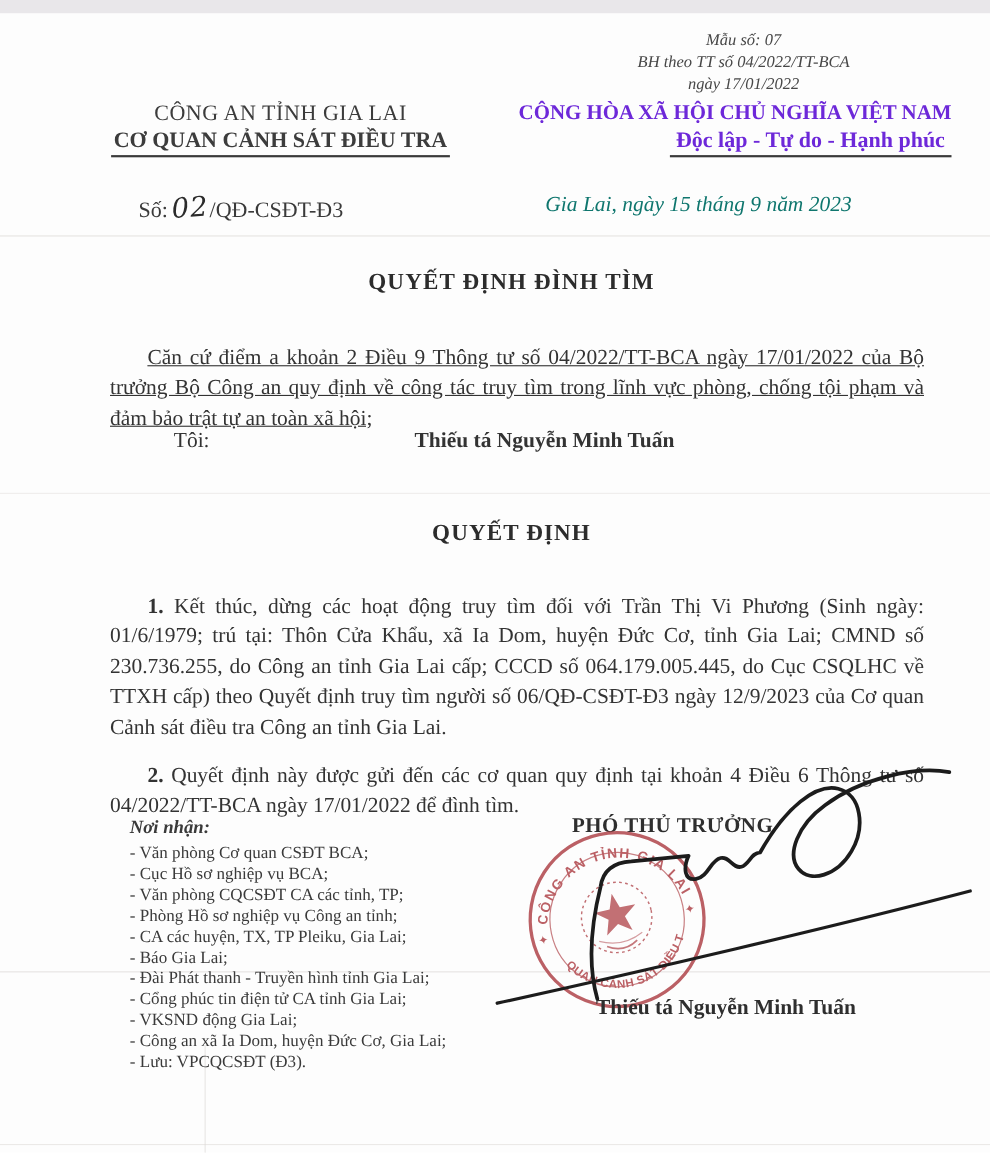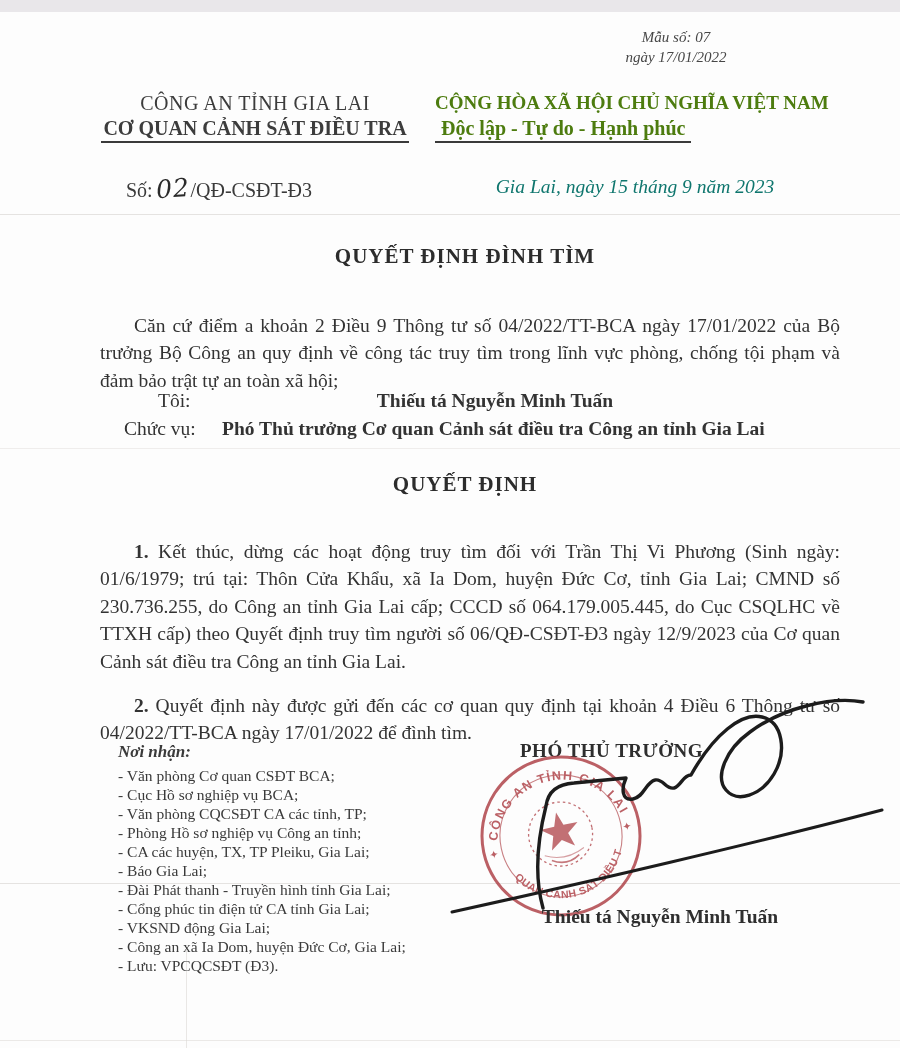--- a/index.html
+++ b/index.html
@@ -12,38 +12,38 @@
   .crease{background:#d9d5d2;height:1px;opacity:.65;}
   .vcrease{background:#e4e1df;width:1px;opacity:.8;}
   
   .formnote{top:28px;right:74px;width:300px;text-align:center;font-style:italic;
             font-size:15px;line-height:1.32;color:#474747;}
   
   .hdr-left{top:92px;left:55px;width:400px;text-align:center;color:#3c3c3c;}
   .hdr-left .l1{font-size:20px;letter-spacing:.5px;}
   .hdr-left .l2{font-size:20px;font-weight:bold;margin-top:2px;}
   .hdr-left .l2 span{display:inline-block;border-bottom:2px solid #3a3a3a;padding:0 2px 1px 2px;}
-  .hdr-right{top:92px;left:435px;width:430px;text-align:left;color:#4d7c0f;}
+  .hdr-right{top:92px;left:435px;width:430px;text-align:right;color:#6d28d9;}
   .hdr-right .l1{font-size:19px;font-weight:bold;}
   .hdr-right .l2{font-size:20px;font-weight:bold;margin-top:3px;}
   .hdr-right .l2 span{display:inline-block;border-bottom:2px solid #3a3a3a;padding:0 6px 1px 6px;}
   
   .num-row{top:174px;left:126px;font-size:20px;color:#3a3a3a;}
   .hand{font-family:"DejaVu Serif", serif;font-style:italic;font-size:25px;
         display:inline-block;transform:rotate(-4deg);letter-spacing:1px;color:#2b2b2b;
         margin:0 1px 0 3px;}
   .date-row{top:176px;left:440px;width:390px;text-align:center;font-style:italic;
             font-size:19.5px;color:#0f766e;}
   
   .doc-title{top:244px;left:0;width:930px;text-align:center;font-size:21px;font-weight:bold;
              letter-spacing:1px;color:#2c2c2c;}
   
   .para{left:100px;width:740px;font-size:19.5px;line-height:27.5px;text-align:justify;
         text-indent:34px;color:#333;}
-  .p-preamble{top:292px;}
+  .p-preamble{top:292px;text-decoration:underline;}
   .issuer-name-row{top:390px;left:0;width:900px;height:26px;font-size:19.5px;}
   .lbl-toi{position:absolute;left:158px;top:0;}
   .issuer-name{position:absolute;left:280px;top:0;width:430px;text-align:center;font-weight:bold;}
   .issuer-pos-row{top:418px;left:0;width:900px;height:28px;font-size:19.5px;}
   .lbl-chucvu{position:absolute;left:124px;top:0;}
   .issuer-pos{position:absolute;left:222px;top:0;font-weight:bold;}
   .decision-heading{top:472px;left:0;width:930px;text-align:center;font-size:21px;
                     font-weight:bold;letter-spacing:1px;color:#2c2c2c;}
   .p-art1{top:518px;}
   .p-art2{top:672px;}
@@ -67,20 +67,21 @@
 
   <div class="abs topband"></div>
   <div class="abs crease" style="top:214px;left:0;width:900px;"></div>
   <div class="abs crease" style="top:448px;left:0;width:900px;opacity:.4;"></div>
   <div class="abs crease" style="top:883px;left:0;width:900px;"></div>
   <div class="abs vcrease" style="top:950px;left:186px;height:98px;"></div>
   <div class="abs crease" style="top:1040px;left:0;width:900px;opacity:.5;"></div>
 
   <div class="abs formnote">
     <div>Mẫu số: 07</div>
+    <div>BH theo TT số 04/2022/TT-BCA</div>
     <div>ngày 17/01/2022</div>
   </div>
 
   <div class="abs hdr-left">
     <div class="l1">CÔNG AN TỈNH GIA LAI</div>
     <div class="l2"><span>CƠ QUAN CẢNH SÁT ĐIỀU TRA</span></div>
   </div>
   <div class="abs hdr-right">
     <div class="l1">CỘNG HÒA XÃ HỘI CHỦ NGHĨA VIỆT NAM</div>
     <div class="l2"><span>Độc lập - Tự do - Hạnh phúc</span></div>
@@ -91,24 +92,20 @@
   </div>
   <div class="abs date-row">Gia Lai, ngày 15 tháng 9 năm 2023</div>
 
   <div class="abs doc-title">QUYẾT ĐỊNH ĐÌNH TÌM</div>
 
   <p class="abs para p-preamble">Căn cứ điểm a khoản 2 Điều 9 Thông tư số 04/2022/TT-BCA ngày 17/01/2022 của Bộ trưởng Bộ Công an quy định về công tác truy tìm trong lĩnh vực phòng, chống tội phạm và đảm bảo trật tự an toàn xã hội;</p>
 
   <div class="abs issuer-name-row">
     <span class="lbl-toi">Tôi:</span>
     <span class="issuer-name">Thiếu tá Nguyễn Minh Tuấn</span>
-  </div>
-  <div class="abs issuer-pos-row">
-    <span class="lbl-chucvu">Chức vụ:</span>
-    <span class="issuer-pos">Phó Thủ trưởng Cơ quan Cảnh sát điều tra Công an tỉnh Gia Lai</span>
   </div>
 
   <div class="abs decision-heading">QUYẾT ĐỊNH</div>
 
   <p class="abs para p-art1"><b>1.</b><span> Kết thúc, dừng các hoạt động truy tìm đối với Trần Thị Vi Phương (Sinh ngày: 01/6/1979; trú tại: Thôn Cửa Khẩu, xã Ia Dom, huyện Đức Cơ, tỉnh Gia Lai; CMND số 230.736.255, do Công an tỉnh Gia Lai cấp; CCCD số 064.179.005.445, do Cục CSQLHC về TTXH cấp) theo Quyết định truy tìm người số 06/QĐ-CSĐT-Đ3 ngày 12/9/2023 của Cơ quan Cảnh sát điều tra Công an tỉnh Gia Lai.</span></p>
   <p class="abs para p-art2"><b>2.</b><span> Quyết định này được gửi đến các cơ quan quy định tại khoản 4 Điều 6 Thông tư số 04/2022/TT-BCA ngày 17/01/2022 để đình tìm.</span></p>
 
   <div class="abs recipients">
     <div class="rlabel">Nơi nhận:</div>
     <div class="ritem">- Văn phòng Cơ quan CSĐT BCA;</div>

